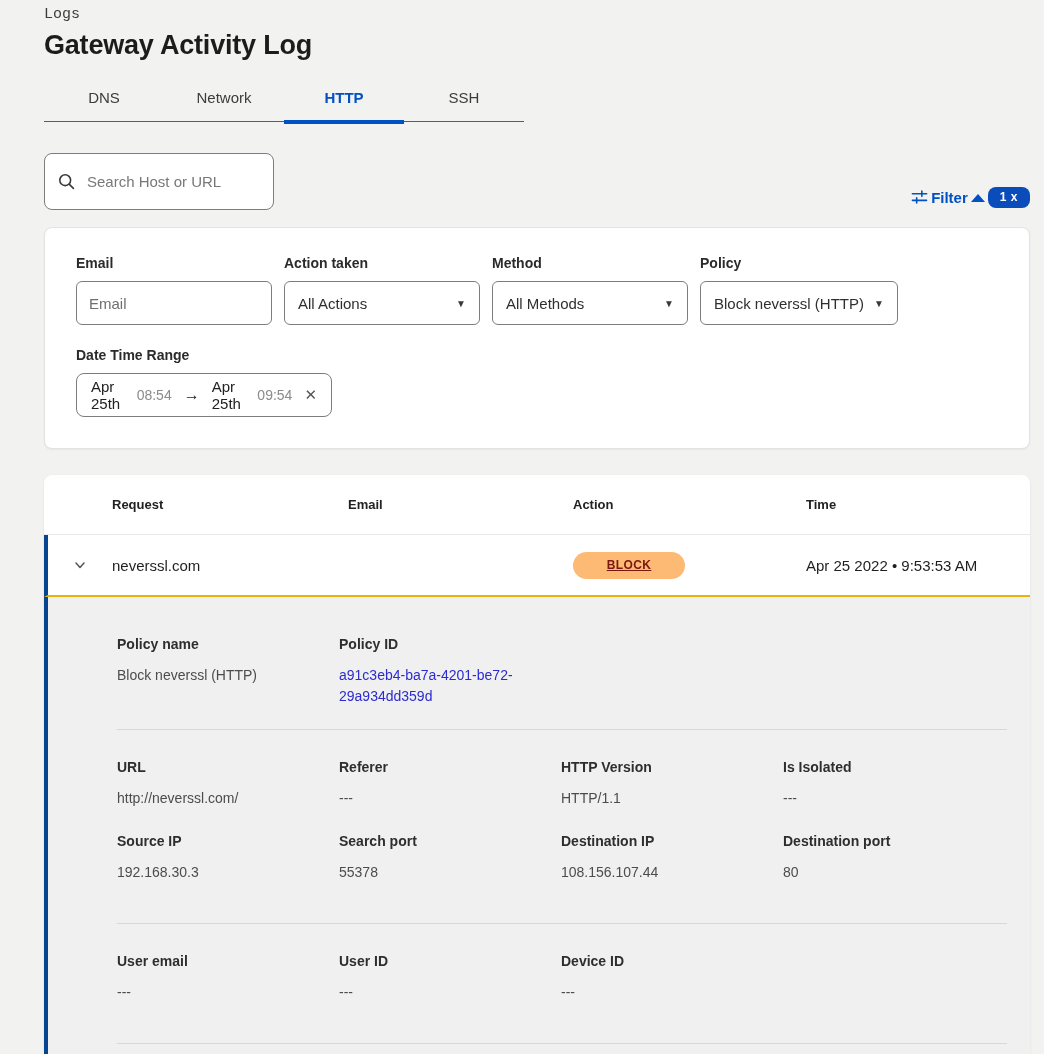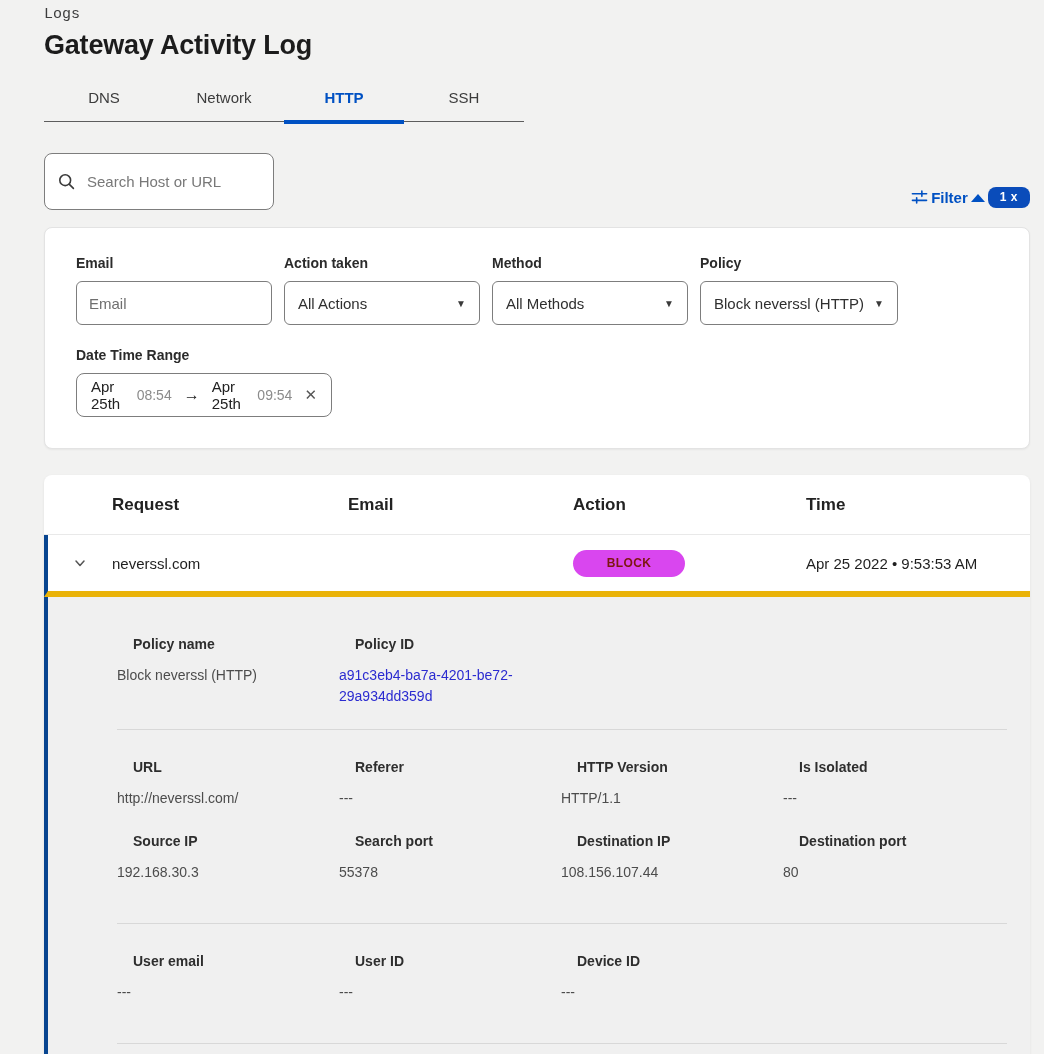--- a/index.html
+++ b/index.html
@@ -41,29 +41,29 @@
   .caret-down { font-size:10px; color:#3a3a3a; }
   .date-section-label { margin-top:22px; }
   .date-control { width:256px; height:44px; border:1px solid #7d7d7d; border-radius:8px; display:flex; align-items:center; padding:0 14px; gap:10px; background:#fff; }
   .date-text { font-size:15px; color:#222; }
   .time-text { font-size:14px; color:#8b8b8b; }
   .range-arrow { font-size:16px; color:#222; padding:0 2px; }
   .clear-x { color:#565656; font-size:15px; margin-left:2px; cursor:pointer; }
 
   
   .table-card { width:986px; margin-top:26px; background:#fff; border-radius:8px 8px 0 0; box-shadow:0 1px 3px rgba(0,0,0,.07); }
-  .thead { display:grid; grid-template-columns:68px 236px 225px 233px 1fr; align-items:center; height:60px; border-bottom:1px solid #e9e9e9; font-size:17px; font-weight:700; color:#222; }
-  .trow { display:grid; grid-template-columns:64px 236px 225px 233px 1fr; align-items:center; height:62px; border-left:4px solid #084590; border-bottom:6px solid #eab308; font-size:15px; color:#1f1f1f; background:#fff; }
+  .thead { display:grid; grid-template-columns:68px 236px 225px 233px 1fr; align-items:center; height:60px; border-bottom:1px solid #e9e9e9; font-size:13px; font-weight:700; color:#222; }
+  .trow { display:grid; grid-template-columns:64px 236px 225px 233px 1fr; align-items:center; height:62px; border-left:4px solid #084590; border-bottom:2px solid #eab308; font-size:15px; color:#1f1f1f; background:#fff; }
   .chevron-cell { display:flex; justify-content:center; align-items:center; cursor:pointer; }
-  .block-badge { width:112px; height:27px; border-radius:14px; background:#d946ef; color:#7c1710; font-size:12px; font-weight:700; letter-spacing:.4px; display:flex; align-items:center; justify-content:center; }
+  .block-badge { width:112px; height:27px; border-radius:14px; background:#fdba74; color:#7c1710; font-size:12px; font-weight:700; letter-spacing:.4px; display:flex; align-items:center; justify-content:center;text-decoration:underline; }
 
   
   .detail { border-left:4px solid #084590; background:#f0f0f0; padding:39px 23px 60px 69px; }
   .dgrid { display:grid; grid-template-columns:222px 222px 222px 222px; }
-  .dlabel { font-size:14px; font-weight:700; color:#2e2e2e;margin-left:16px; }
+  .dlabel { font-size:14px; font-weight:700; color:#2e2e2e; }
   .dvalue { font-size:14px; color:#4c4c4c; margin-top:13px; line-height:21px; }
   .policy-id-link { color:#2b2bd0; max-width:192px; display:inline-block; overflow-wrap:anywhere; cursor:pointer; text-decoration:none; }
   .divider { border-top:1px solid #d8d8d8; }
   .sec-policy { margin-bottom:22px; }
   .sec-url { margin-top:29px; }
   .sec-net { margin-top:24px; }
   .div-2 { margin-top:40px; }
   .sec-user { margin-top:29px; }
   .div-3 { margin-top:40px; }
 </style>

